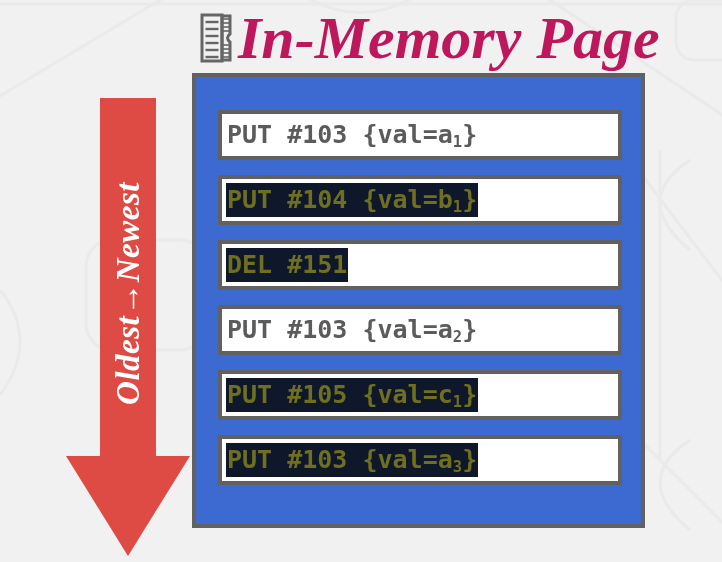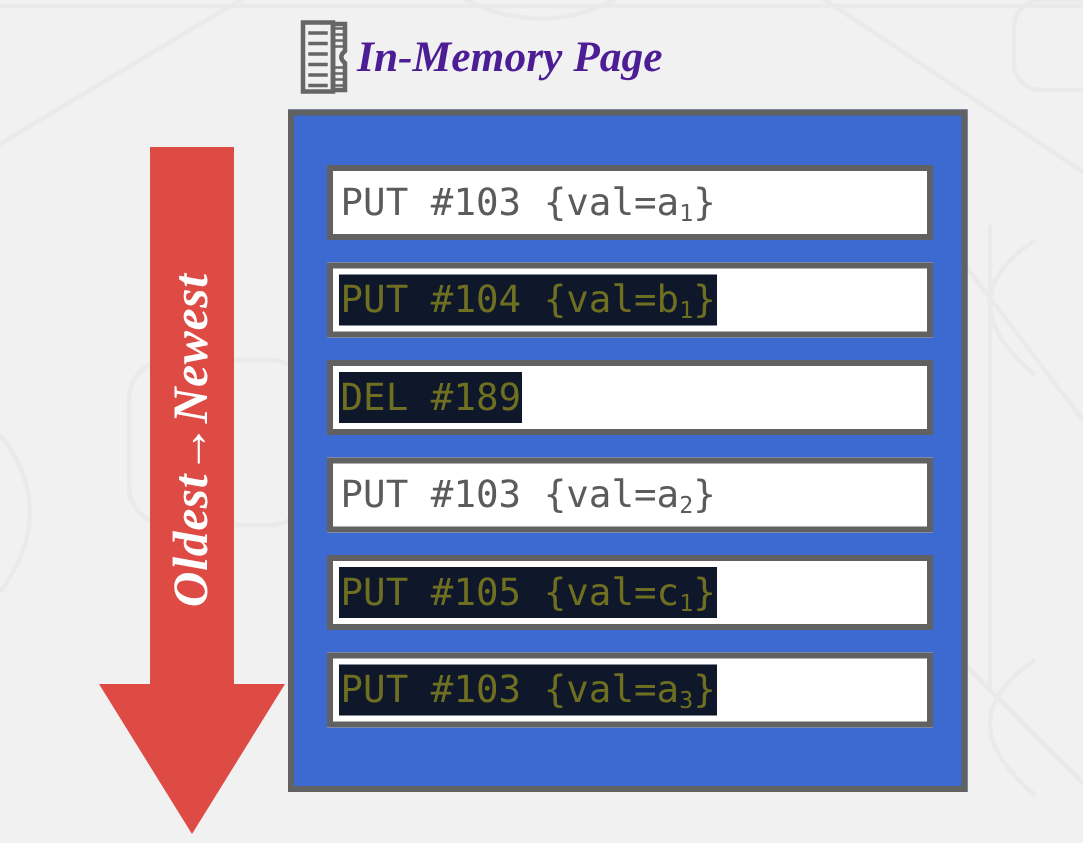--- a/index.html
+++ b/index.html
@@ -41,23 +41,23 @@
     width: 34px;
     height: 50px;
     margin-right: 4px;
     flex: 0 0 auto;
     display: block;
   }
   .title-text {
     font-family: "Liberation Serif", "DejaVu Serif", serif;
     font-weight: bold;
     font-style: italic;
-    font-size: 29px;
+    font-size: 60px;
     line-height: 50px;
-    color: #4c1d95;
+    color: #be185d;
     white-space: nowrap;
     letter-spacing: 0px;
   }
   
   .page-box {
     position: absolute;
     left: 192px;
     top: 73px;
     width: 453px;
     height: 455px;
@@ -86,20 +86,21 @@
   }
   .record-box:last-child { margin-bottom: 0; }
   .record-text {
     font-family: "DejaVu Sans Mono", "Liberation Mono", monospace;
     font-size: 25px;
     line-height: 34px;
     color: #5b5b5b;
     white-space: pre;
     letter-spacing: 0px;
     padding: 0 1px;
+    font-weight: bold;
   }
   .record-text.hl {
     background: #0f172a;
     color: #6f6f21;
   }
   .record-text sub {
     font-size: 0.62em;
     vertical-align: baseline;
     position: relative;
     top: 0.28em;
@@ -192,21 +193,21 @@
 
       <div class="record-box">
         <span class="record-text">PUT #103 {val=a<sub>1</sub>}</span>
       </div>
 
       <div class="record-box">
         <span class="record-text hl">PUT #104 {val=b<sub>1</sub>}</span>
       </div>
 
       <div class="record-box">
-        <span class="record-text hl">DEL #189</span>
+        <span class="record-text hl">DEL #151</span>
       </div>
 
       <div class="record-box">
         <span class="record-text">PUT #103 {val=a<sub>2</sub>}</span>
       </div>
 
       <div class="record-box">
         <span class="record-text hl">PUT #105 {val=c<sub>1</sub>}</span>
       </div>
 

